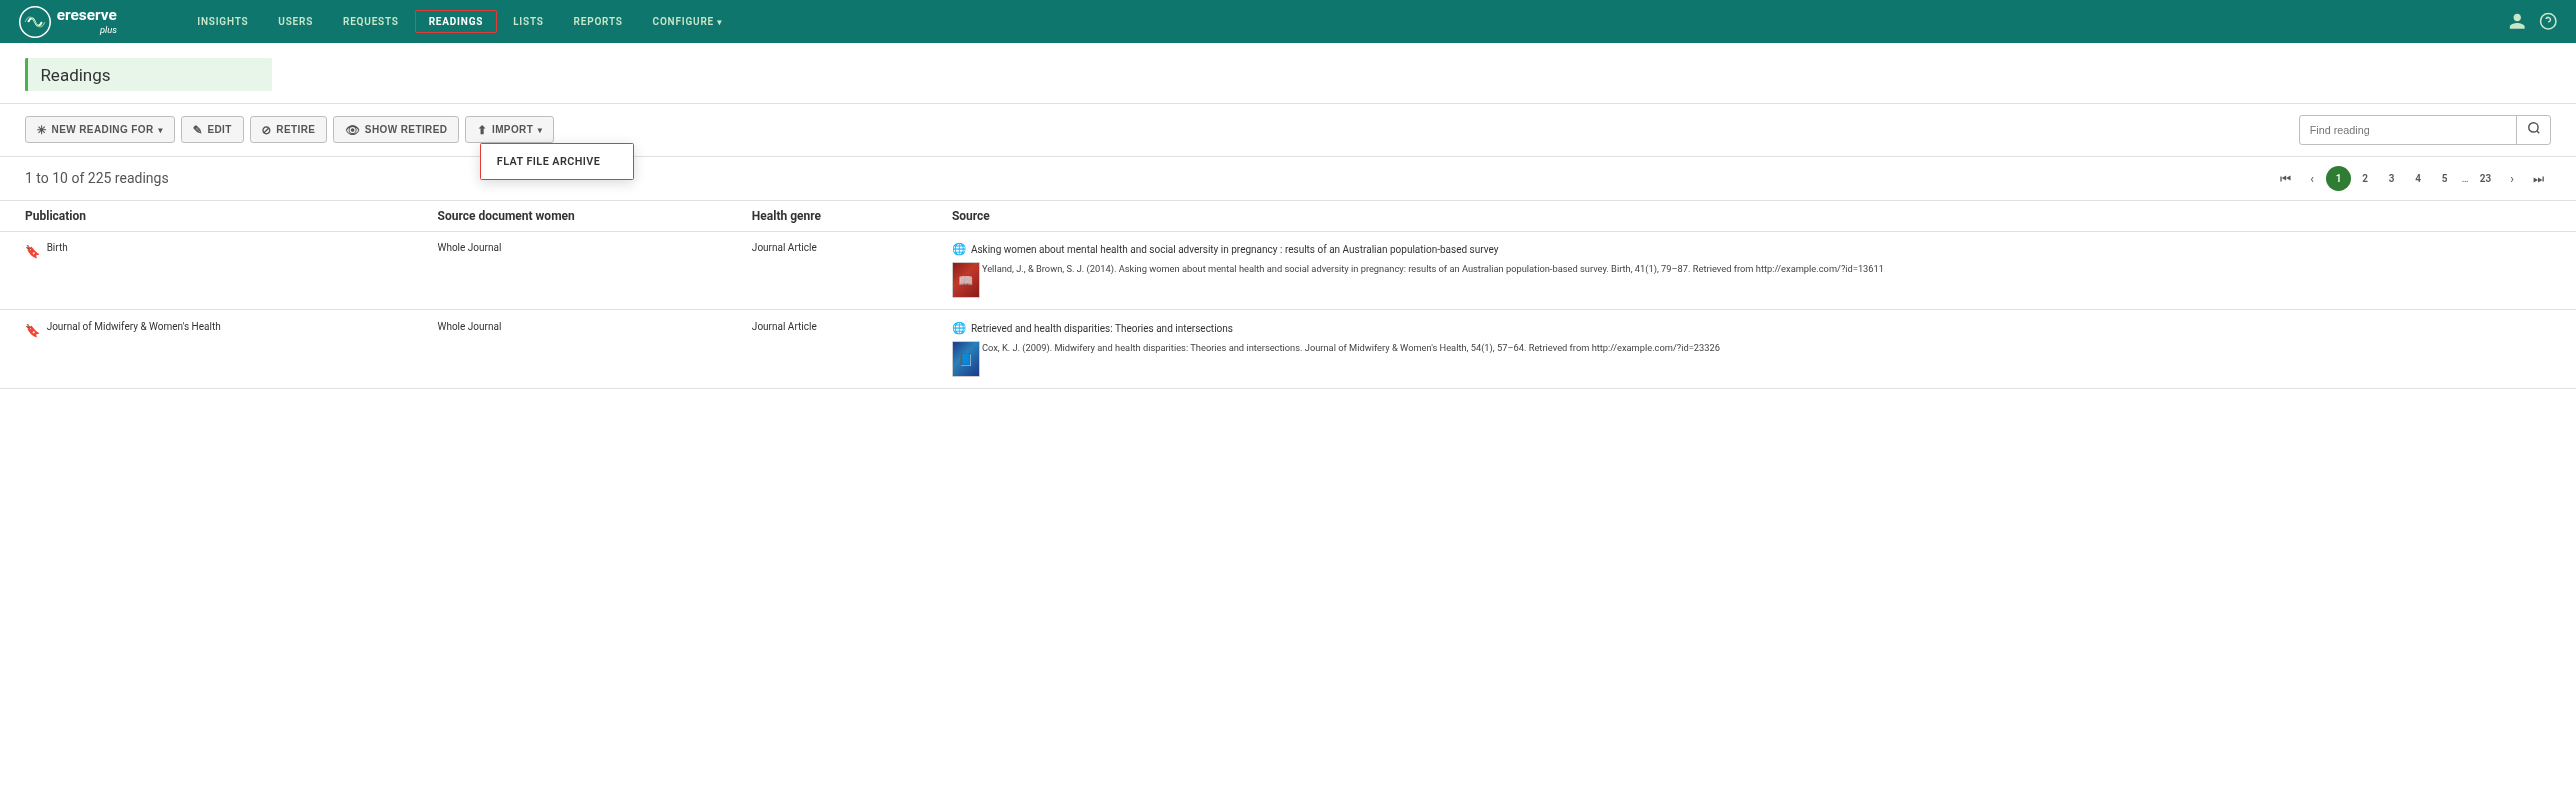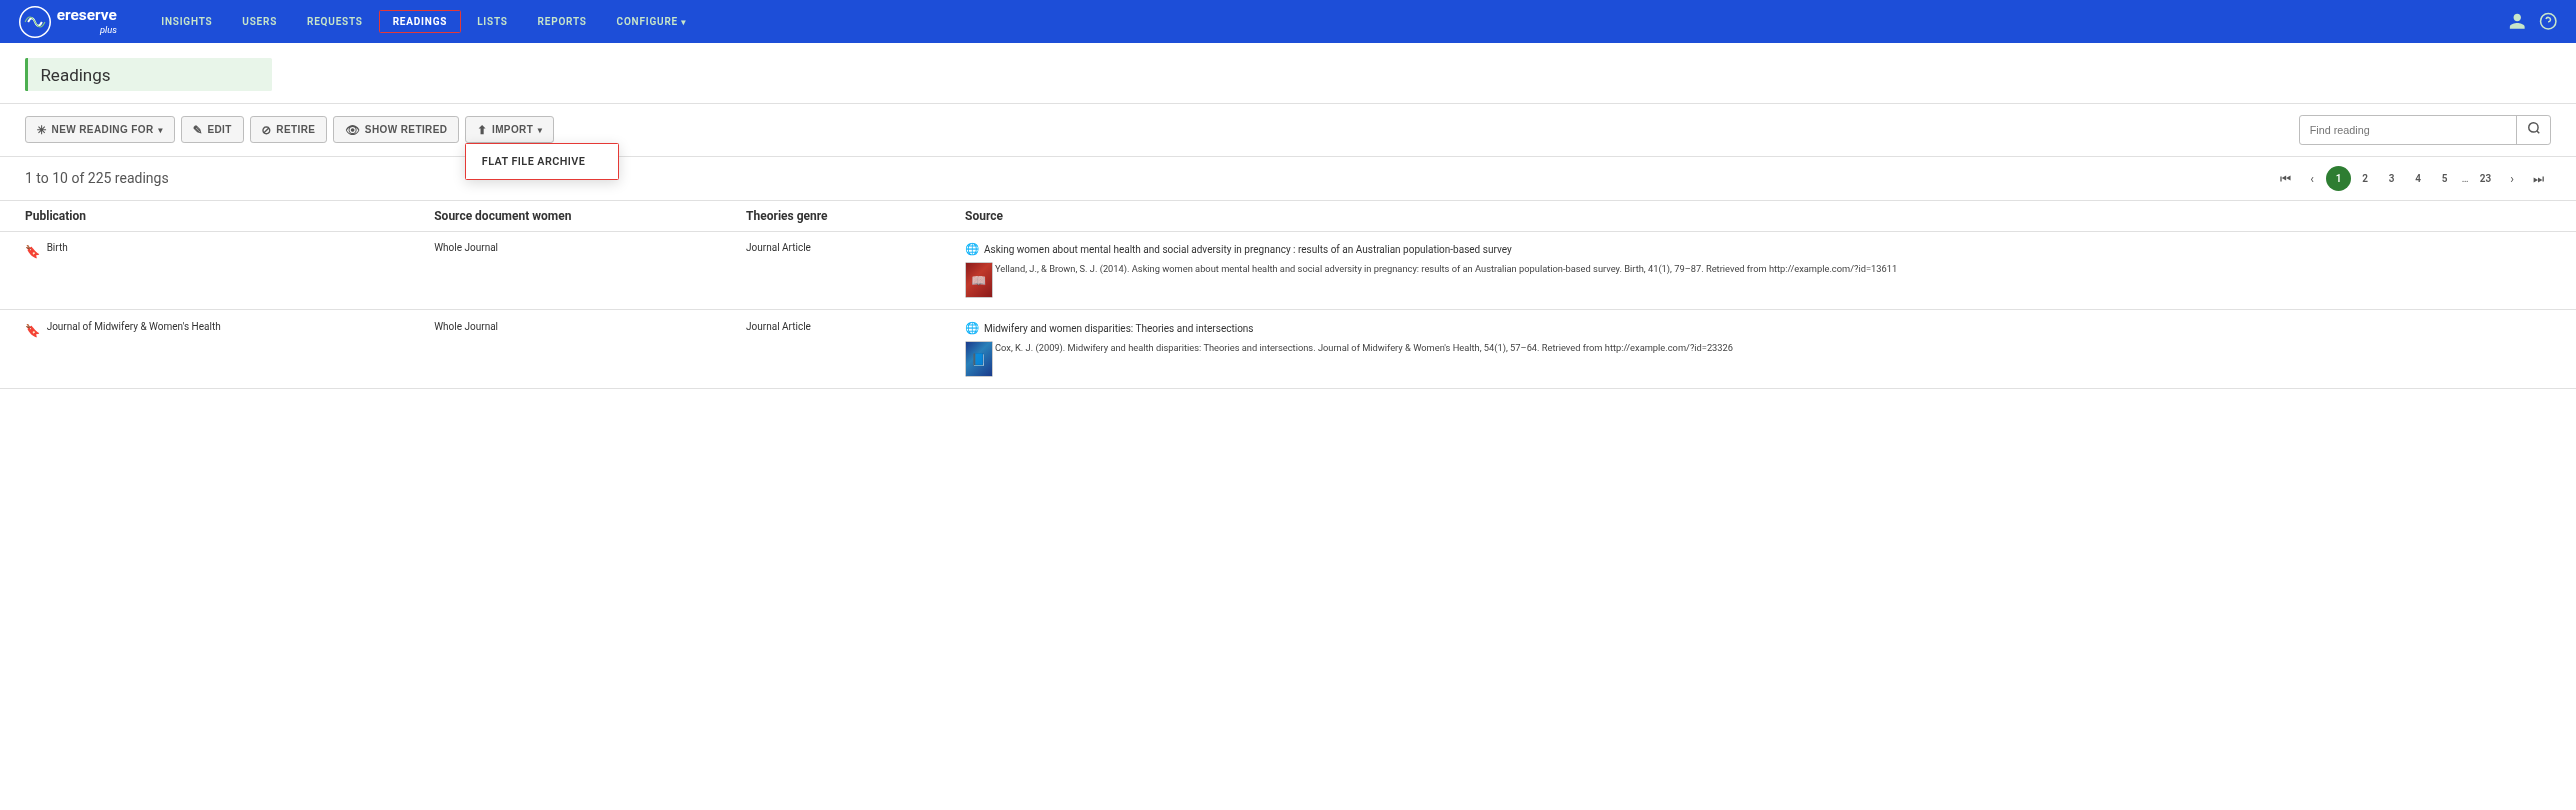--- a/index.html
+++ b/index.html
@@ -1,25 +1,26 @@
 <!DOCTYPE html>
 <html style="font-size:12.4px"><head>
   <meta charset="utf-8">
   <style>
     * { box-sizing: border-box; margin: 0; padding: 0; }
     body { font-family: 'Roboto', Arial, sans-serif; font-size: 10.8px; background: #f5f5f5; color: #333; }
 
     
     .topnav {
-      background: #1d4ed8;
+      background: #0f766e;
       display: flex;
       align-items: center;
       height: 43px;
       padding: 0 18.5px;
       position: relative;
+      gap: 36px;
     }
     .topnav .logo {
       display: flex;
       align-items: center;
       margin-right: 31px;
     }
     .topnav .logo-icon {
       width: 32px;
       height: 32px;
       margin-right: 6.2px;
@@ -167,21 +168,21 @@
       font-size: 14px;
     }
 
     
     .dropdown-wrapper {
       position: relative;
     }
     .dropdown-menu {
       position: absolute;
       top: 100%;
-      left: 0;
+      left: 15px;
       background: #fff;
       border: 1.5px solid #e53935;
       border-radius: 1.5px;
       box-shadow: 0 3.1px 12.4px rgba(0,0,0,0.15);
       z-index: 100;
       min-width: 154px;
       padding: 3.1px 0;
     }
     .dropdown-item {
       padding: 7.7px 15.4px;
@@ -445,21 +446,21 @@
       <div class="page-nav-btn">›</div>
       <div class="page-nav-btn">⏭</div>
     </div>
   </div>
 
   <table class="readings-table">
     <thead>
       <tr>
         <th>Publication</th>
         <th>Source document women</th>
-        <th>Theories genre</th>
+        <th>Health genre</th>
         <th>Source</th>
       </tr>
     </thead>
     <tbody>
 
       <tr>
         <td>
           <div class="publication-cell">
             <span class="pub-icon">🔖</span>
             <span>Birth</span>
@@ -486,21 +487,21 @@
           <div class="publication-cell">
             <span class="pub-icon">🔖</span>
             <span>Journal of Midwifery &amp; Women's Health</span>
           </div>
         </td>
         <td>Whole Journal</td>
         <td>Journal Article</td>
         <td>
           <div class="reading-title-row">
             <span class="globe-icon">🌐</span>
-            <span class="reading-title-text">Midwifery and women disparities: Theories and intersections</span>
+            <span class="reading-title-text">Retrieved and health disparities: Theories and intersections</span>
           </div>
           <div class="reading-detail-row">
             <div class="book-thumbnail book-thumbnail-midwifery"></div>
             <div class="reading-citation">
               <span>Cox, K. J. (2009). Midwifery and health disparities: Theories and intersections. Journal of Midwifery &amp; Women's Health, 54(1), 57–64. Retrieved from http://example.com/?id=23326</span>
             </div>
           </div>
         </td>
       </tr>
     </tbody>

